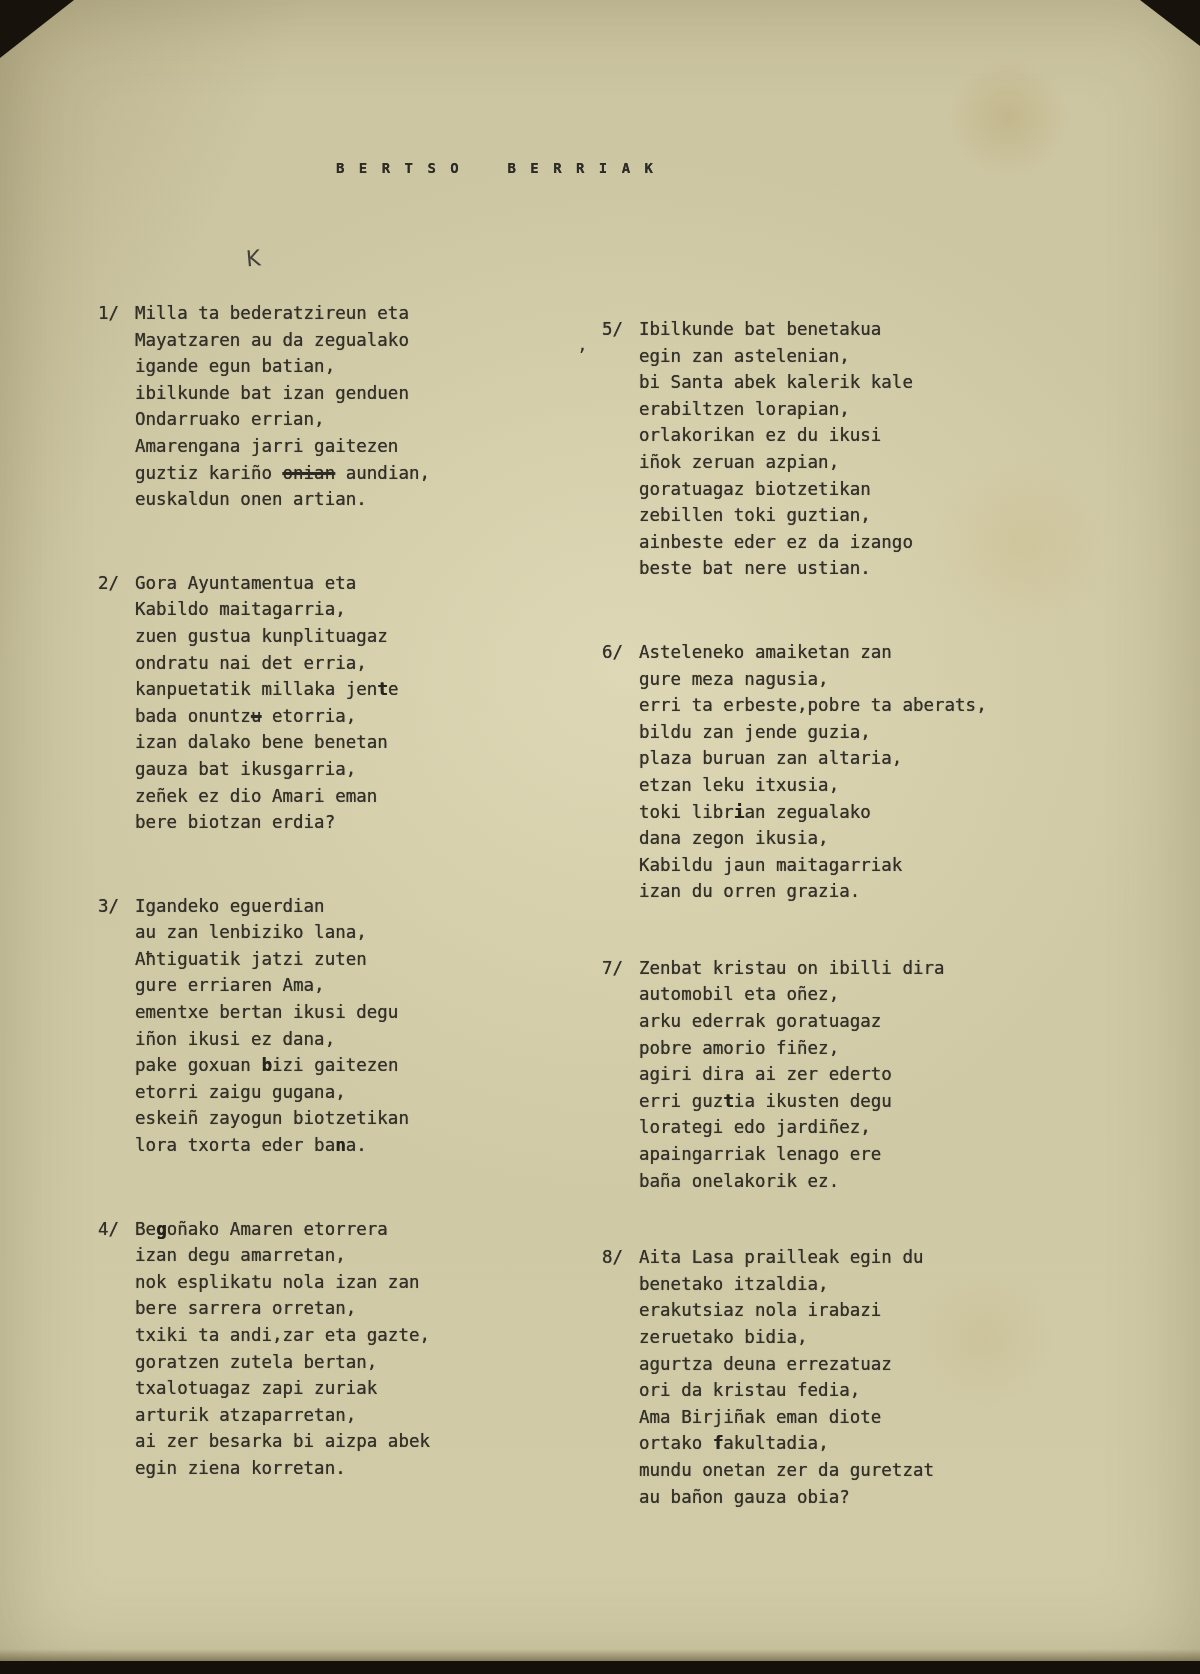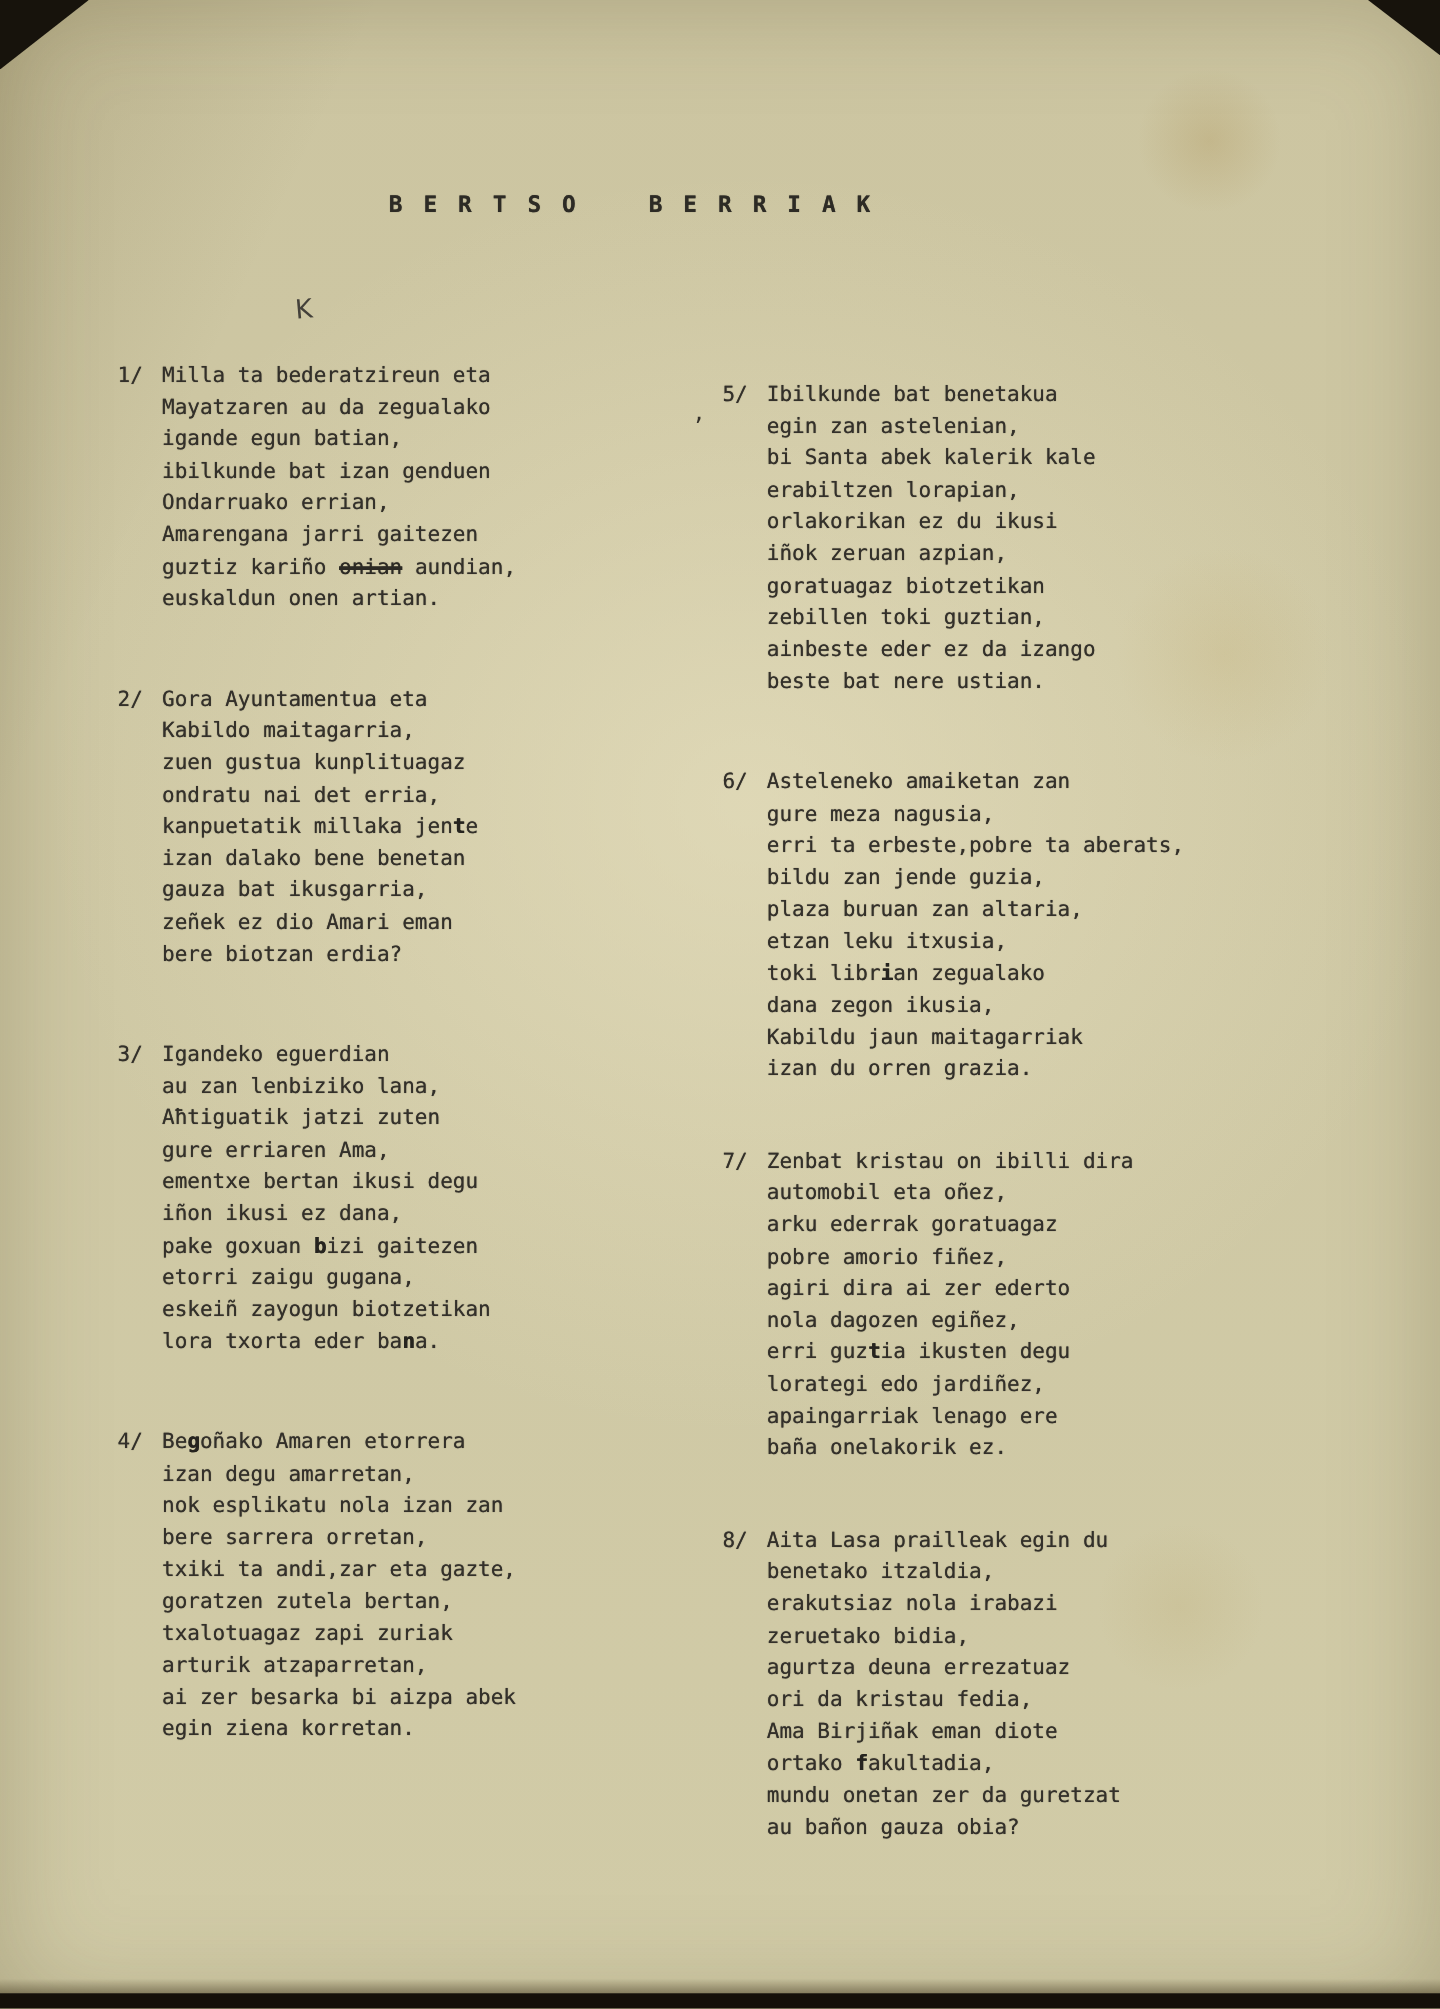--- a/index.html
+++ b/index.html
@@ -22,22 +22,22 @@
   }
   .corner-tl{position:absolute;top:0;left:0;width:74px;height:58px;background:#17130c;
     clip-path:polygon(0 0,100% 0,0 100%);}
   .corner-tr{position:absolute;top:0;right:0;width:60px;height:46px;background:#17130c;
     clip-path:polygon(0 0,100% 0,100% 100%);}
   .bottom-shade{position:absolute;left:0;right:0;bottom:13px;height:12px;
     background:linear-gradient(rgba(70,58,28,0), rgba(60,50,24,0.45));}
   .bottom-strip{position:absolute;left:0;right:0;bottom:0;height:13px;background:#151009;}
 
   .title{
-    position:absolute;top:160px;left:324px;
-    font-size:19px;font-weight:bold;letter-spacing:3px;
+    position:absolute;top:160px;left:336px;
+    font-size:14px;font-weight:bold;letter-spacing:3px;
     color:#2d2b25;white-space:pre;
     text-shadow:0 0 0.6px rgba(45,43,37,0.8);
   }
   .annotation-k{
     position:absolute;top:246px;left:246px;
     font-family:"DejaVu Sans", sans-serif;
     font-size:22px;color:#44413a;
     transform:rotate(-5deg);
   }
   .stray-mark{
@@ -87,20 +87,21 @@
         <div class="vline">guztiz kariño <span class="strike">onian</span> aundian,</div>
         <div class="vline">euskaldun onen artian.</div>
       </div>
       <div class="verse">
         <span class="vnum">2/</span>
         <div class="vline">Gora Ayuntamentua eta</div>
         <div class="vline">Kabildo maitagarria,</div>
         <div class="vline">zuen gustua kunplituagaz</div>
         <div class="vline">ondratu nai det erria,</div>
         <div class="vline">kanpuetatik millaka jen<span class="overtype">t</span>e</div>
+        <div class="vline">bada onuntz<span class="strike">u</span> etorria,</div>
         <div class="vline">izan dalako bene benetan</div>
         <div class="vline">gauza bat ikusgarria,</div>
         <div class="vline">zeñek ez dio Amari eman</div>
         <div class="vline">bere biotzan erdia?</div>
       </div>
       <div class="verse">
         <span class="vnum">3/</span>
         <div class="vline">Igandeko eguerdian</div>
         <div class="vline">au zan lenbiziko lana,</div>
         <div class="vline">Aħtiguatik jatzi zuten</div>
@@ -153,21 +154,20 @@
         <div class="vline">Kabildu jaun maitagarriak</div>
         <div class="vline">izan du orren grazia.</div>
       </div>
       <div class="verse">
         <span class="vnum">7/</span>
         <div class="vline">Zenbat kristau on ibilli dira</div>
         <div class="vline">automobil eta oñez,</div>
         <div class="vline">arku ederrak goratuagaz</div>
         <div class="vline">pobre amorio fiñez,</div>
         <div class="vline">agiri dira ai zer ederto</div>
-        <div class="vline">nola dagozen egiñez,</div>
         <div class="vline">erri guz<span class="overtype">t</span>ia ikusten degu</div>
         <div class="vline">lorategi edo jardiñez,</div>
         <div class="vline">apaingarriak lenago ere</div>
         <div class="vline">baña onelakorik ez.</div>
       </div>
       <div class="verse">
         <span class="vnum">8/</span>
         <div class="vline">Aita Lasa prailleak egin du</div>
         <div class="vline">benetako itzaldia,</div>
         <div class="vline">erakutsiaz nola irabazi</div>

